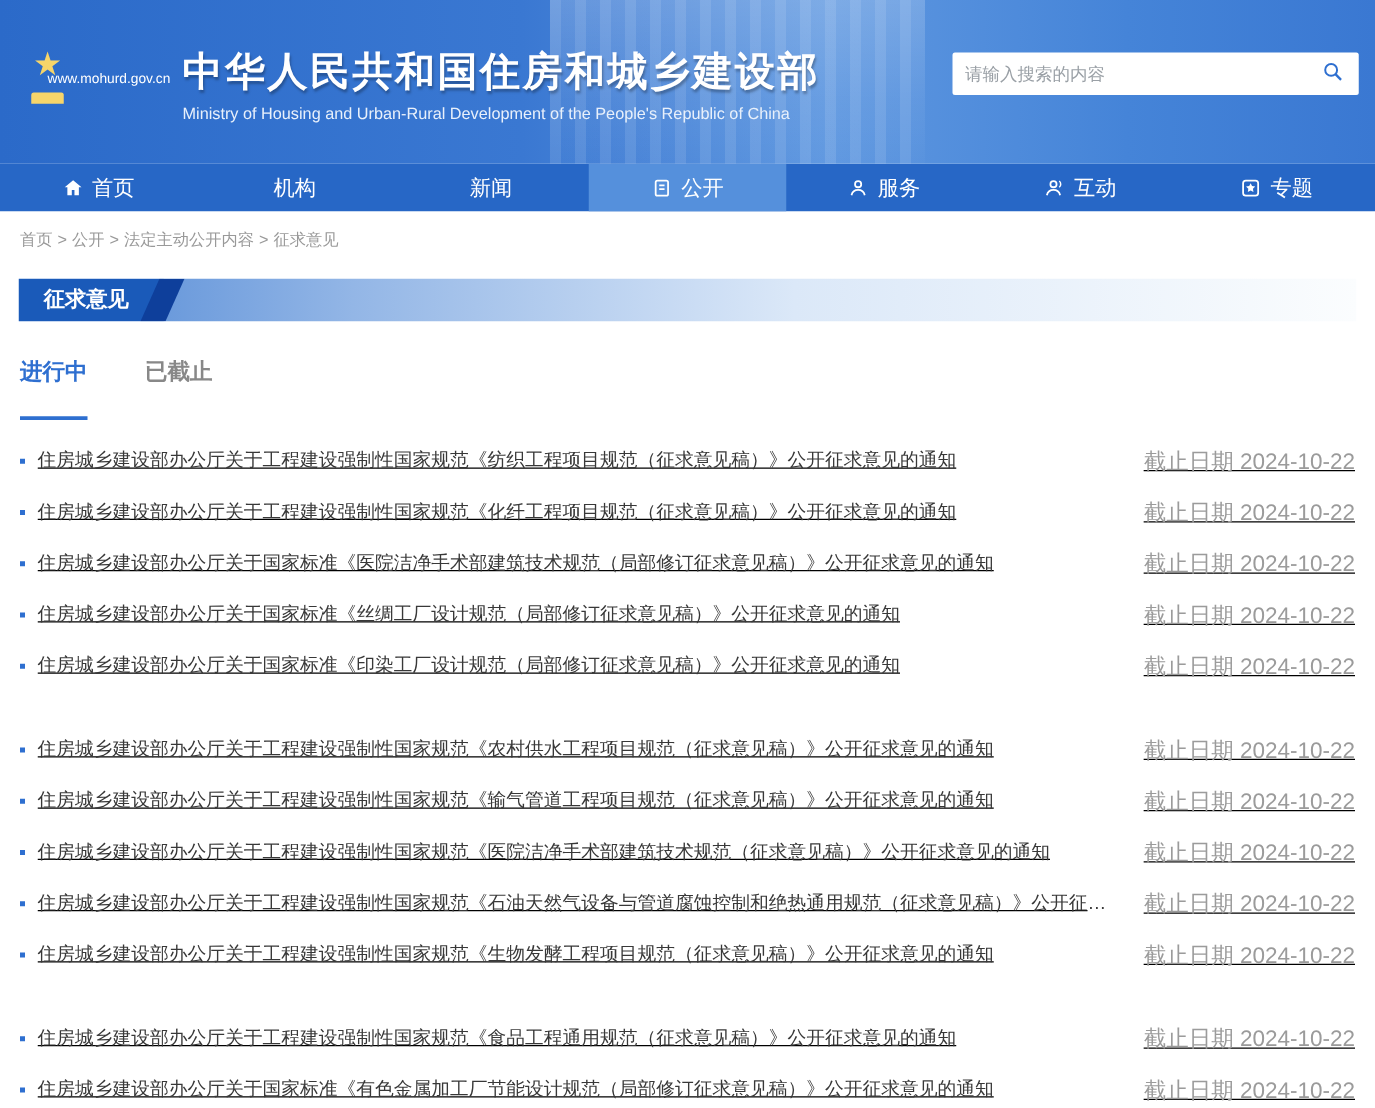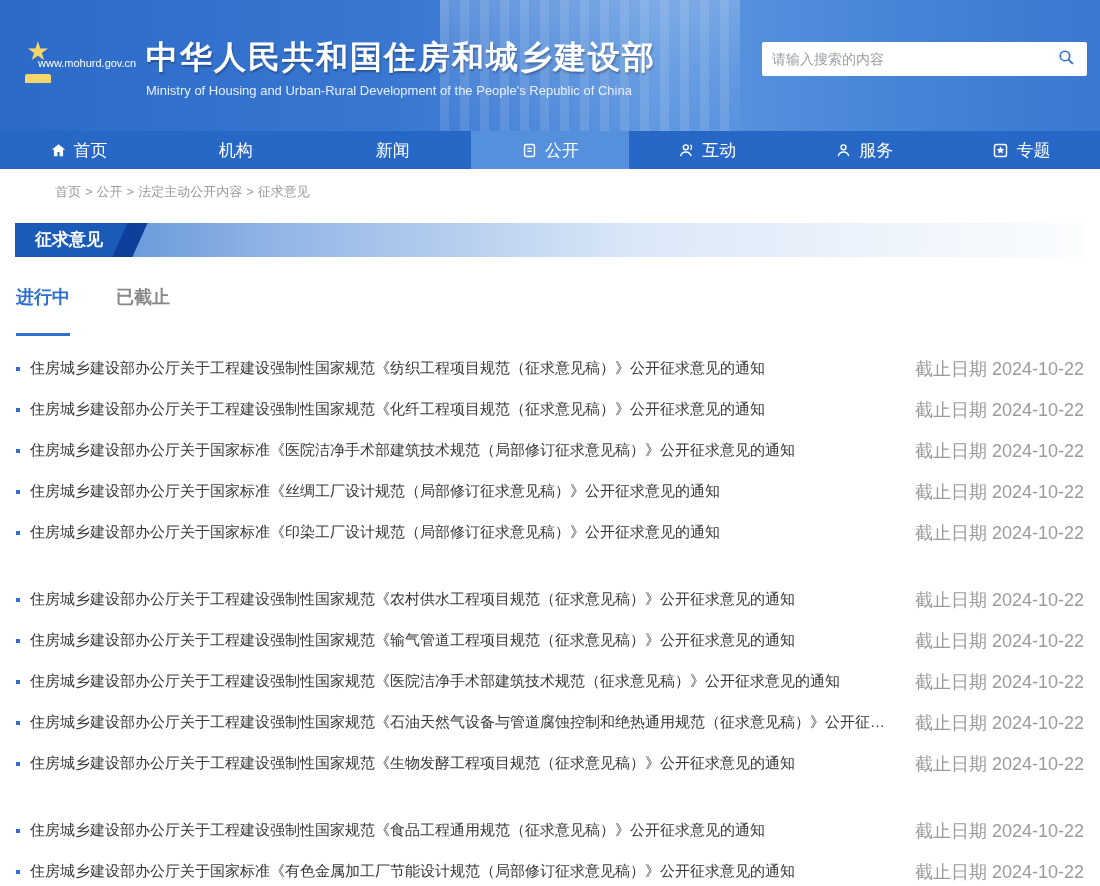--- a/index.html
+++ b/index.html
@@ -61,21 +61,21 @@
   
   .main-nav{ display:flex; height:38px; background:#2767c6; }
   .nav-item{
     flex:1; display:flex; align-items:center; justify-content:center; gap:7px;
     color:#fff; font-size:17px; text-decoration:none; cursor:pointer;
   }
   .nav-item.active{ background:#5590dc; }
   .nav-icon{ display:flex; align-items:center; }
 
   
-  .breadcrumb{ height:46px; line-height:46px; padding:0 16px; font-size:13px; color:#999;margin-left:39px; }
+  .breadcrumb{ height:46px; line-height:46px; padding:0 16px; font-size:13px; color:#999; }
   .bc-item{ color:#999; text-decoration:none; }
   .bc-sep{ color:#999; margin:0 4px; }
 
   
   .banner{
     position:relative; height:34px; margin:8px 15px 0;
     background:linear-gradient(90deg,#4c85d4 0%,#93b6e6 25%,#dbe8f8 58%,#fbfdfe 100%);
     overflow:hidden;
   }
   .banner-label{
@@ -88,21 +88,21 @@
     background:#0e3f9b; transform:skewX(-24deg);
   }
 
   
   .tabs{ display:flex; gap:46px; padding:0 16px; margin-top:28px; }
   .tab{ font-size:18px; font-weight:bold; color:#888; padding-bottom:24px; cursor:pointer; }
   .tab.active{ color:#2e6fd0; border-bottom:3px solid #2e6fd0; }
 
   
   .list{ padding:12px 16px 0; }
-  .group{ margin-bottom:26px; }
+  .group{ margin-bottom:26px;text-decoration:underline; }
   .row{ display:flex; align-items:center; height:41px; }
   .bullet{ width:4px; height:4px; background:#2e6fd0; margin-right:10px; flex:none; }
   .title{
     flex:1; font-size:15px; color:#383838; text-decoration:none; cursor:pointer;
     white-space:nowrap; overflow:hidden; text-overflow:ellipsis;
   }
   .date{ color:#9b9b9b; font-size:18px; margin-left:24px; white-space:nowrap; }
 </style>
 </head>
 <body>
@@ -152,35 +152,35 @@
         <svg viewBox="0 0 24 24" width="17" height="17">
           <rect x="5" y="3.5" width="14" height="17" rx="2" fill="none" stroke="#fff" stroke-width="2"></rect>
           <path d="M9 9h6M9 13h6" stroke="#fff" stroke-width="2"></path>
         </svg>
       </span>
       <span>公开</span>
     </a>
     <a class="nav-item">
       <span class="nav-icon">
         <svg viewBox="0 0 24 24" width="17" height="17">
+          <circle cx="12" cy="7.5" r="3.5" fill="none" stroke="#fff" stroke-width="2"></circle>
+          <path d="M4.5 20c1-4 4-6 7.5-6s6.5 2 7.5 6" fill="none" stroke="#fff" stroke-width="2"></path>
+        </svg>
+      </span>
+      <span>服务</span>
+    </a>
+    <a class="nav-item">
+      <span class="nav-icon">
+        <svg viewBox="0 0 24 24" width="17" height="17">
           <circle cx="11" cy="7.5" r="3.5" fill="none" stroke="#fff" stroke-width="2"></circle>
           <path d="M3.5 20c1-4 4-6 7.5-6s6.5 2 7.5 6" fill="none" stroke="#fff" stroke-width="2"></path>
           <path d="M17.5 4c2.2 1.8 2.2 5.2 0 7" fill="none" stroke="#fff" stroke-width="1.7"></path>
         </svg>
       </span>
       <span>互动</span>
-    </a>
-    <a class="nav-item">
-      <span class="nav-icon">
-        <svg viewBox="0 0 24 24" width="17" height="17">
-          <circle cx="12" cy="7.5" r="3.5" fill="none" stroke="#fff" stroke-width="2"></circle>
-          <path d="M4.5 20c1-4 4-6 7.5-6s6.5 2 7.5 6" fill="none" stroke="#fff" stroke-width="2"></path>
-        </svg>
-      </span>
-      <span>服务</span>
     </a>
     <a class="nav-item">
       <span class="nav-icon">
         <svg viewBox="0 0 24 24" width="17" height="17">
           <rect x="3.5" y="3.5" width="17" height="17" rx="3" fill="none" stroke="#fff" stroke-width="2"></rect>
           <path d="M12 6.5l1.6 3.2 3.6.5-2.6 2.5.6 3.6-3.2-1.7-3.2 1.7.6-3.6-2.6-2.5 3.6-.5z" fill="#fff"></path>
         </svg>
       </span>
       <span>专题</span>
     </a>

